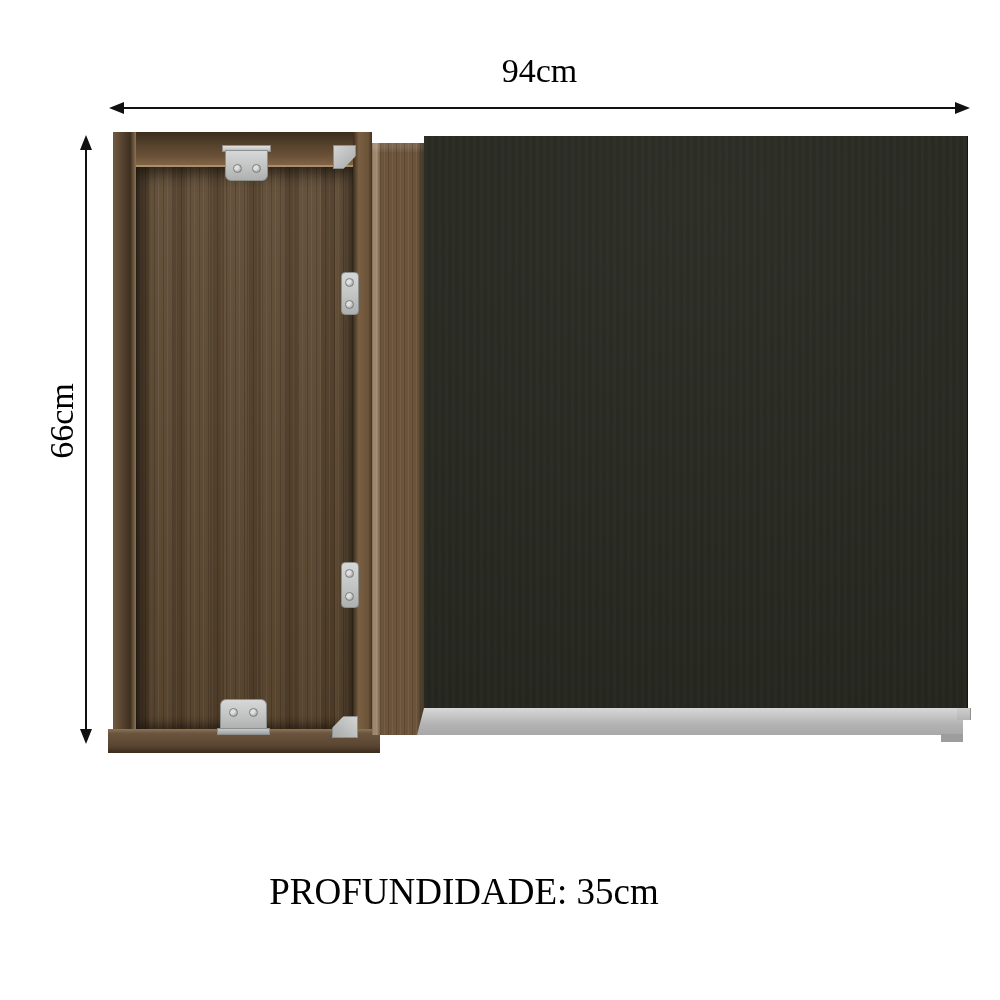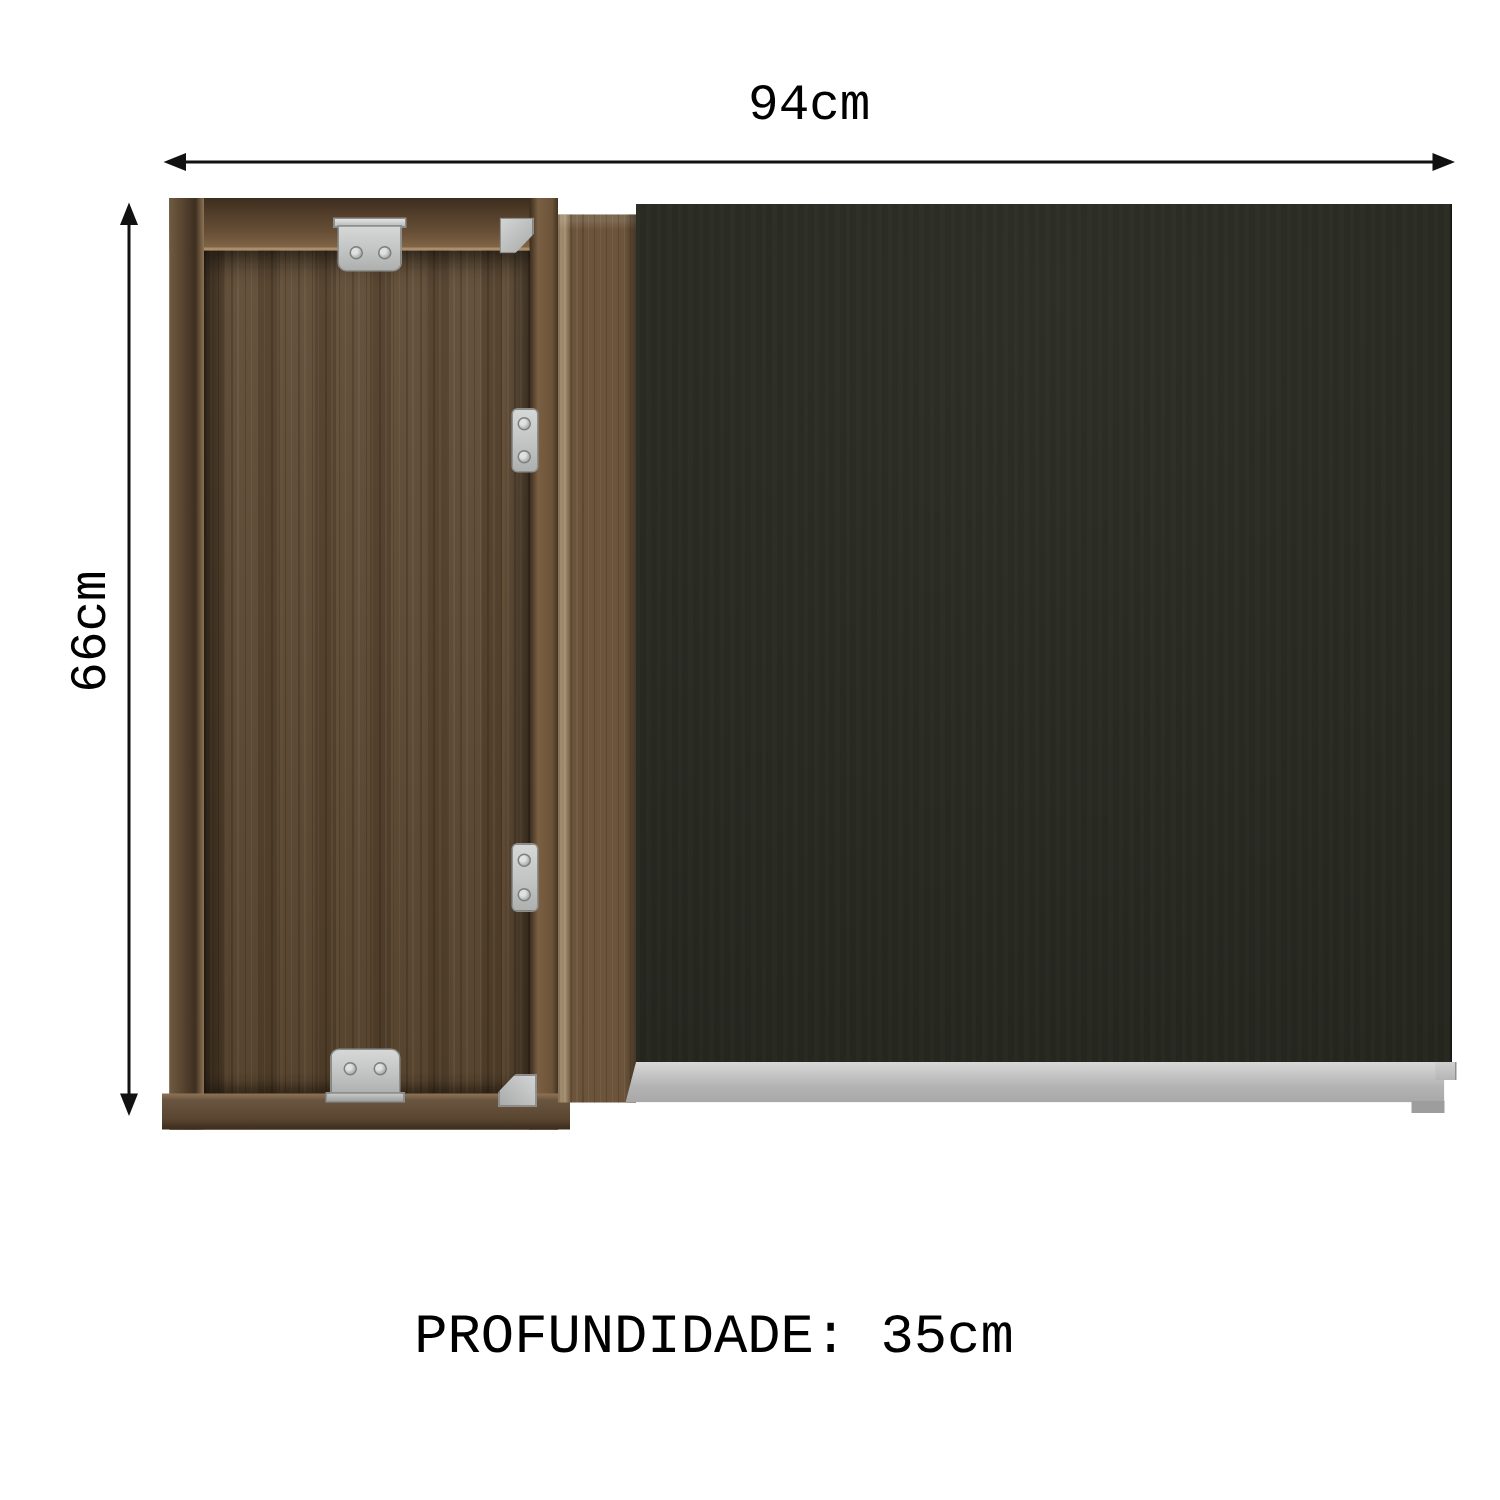--- a/index.html
+++ b/index.html
@@ -1,39 +1,39 @@
 <!DOCTYPE html>
 <html><head>
 <meta charset="utf-8">
 <style>
   html,body{margin:0;padding:0;background:#ffffff;}
   .canvas{
     position:relative;width:1000px;height:1000px;background:#ffffff;overflow:hidden;
-    font-family:Liberation Mono, monospace;color:#000;
+    font-family:Liberation Serif, serif;color:#000;
   }
   
   .dim-line-h{position:absolute;left:112px;top:107px;width:855px;height:2px;background:#111;}
   .dim-line-v{position:absolute;left:85px;top:138px;width:2px;height:602px;background:#111;}
   .ah{position:absolute;width:0;height:0;}
   .ah-left{left:109px;top:102px;border-top:6px solid transparent;border-bottom:6px solid transparent;border-right:15px solid #111;}
   .ah-right{left:955px;top:102px;border-top:6px solid transparent;border-bottom:6px solid transparent;border-left:15px solid #111;}
   .ah-up{left:80px;top:135px;border-left:6px solid transparent;border-right:6px solid transparent;border-bottom:15px solid #111;}
   .ah-down{left:80px;top:729px;border-left:6px solid transparent;border-right:6px solid transparent;border-top:15px solid #111;}
   .dim-label-top{
     position:absolute;left:112px;top:52px;width:855px;height:38px;
     text-align:center;font-size:34px;line-height:38px;color:#000;
   }
   .dim-label-left{
     position:absolute;left:-38px;top:402px;width:200px;height:38px;
     text-align:center;font-size:34px;line-height:38px;color:#000;
     transform:rotate(-90deg);transform-origin:center center;
   }
   .caption{
     position:absolute;left:0;top:872px;width:928px;text-align:center;
-    font-size:37px;line-height:40px;color:#000;margin-left:12px;
+    font-size:37px;line-height:40px;color:#000;
   }
   
   .wood{
     background-color:#5e4a33;
     background-image:
       repeating-linear-gradient(90deg, rgba(0,0,0,0.16) 0 1px, rgba(0,0,0,0) 1px 4px, rgba(255,255,255,0.05) 4px 5px, rgba(0,0,0,0) 5px 9px),
       repeating-linear-gradient(90deg, rgba(40,26,12,0.22) 0 14px, rgba(130,100,66,0.14) 14px 16px, rgba(0,0,0,0) 16px 37px),
       linear-gradient(180deg, rgba(255,255,255,0.05), rgba(0,0,0,0.08));
   }
   

